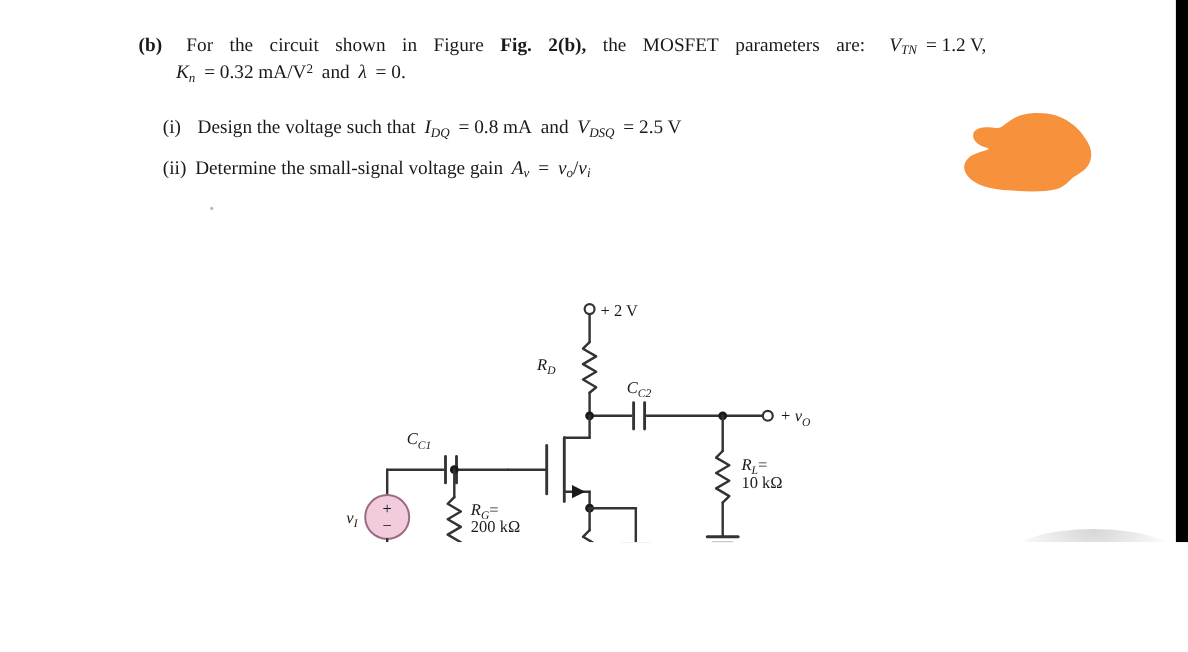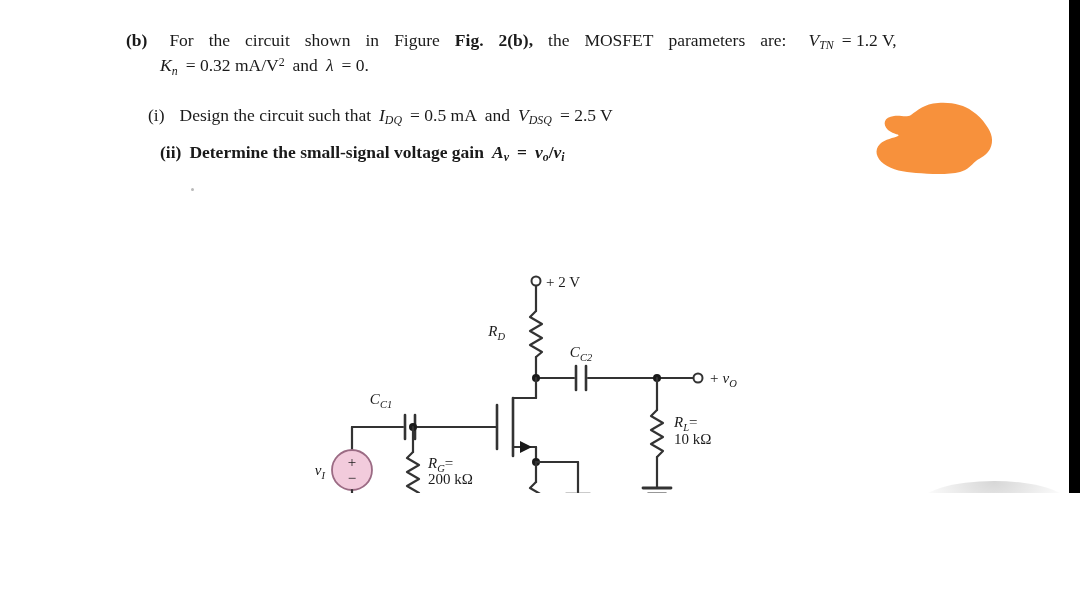--- a/index.html
+++ b/index.html
@@ -61,21 +61,21 @@
     vertical-align: 0.45em;
     font-style: normal;
   }
   .sp { display: inline-block; width: 15px; }
   .sp-sm { display: inline-block; width: 8px; }
   .sp-lg { display: inline-block; width: 22px; }
 
   #line-b     { left: 126px; top: 30px; }
   #line-b2    { left: 160px; top: 55px; }
   #line-i     { left: 148px; top: 105px; }
-  #line-ii    { left: 160px; top: 142px; font-weight: bold; }
+  #line-ii    { left: 148px; top: 142px; }
 
   #stray-dot {
     position: absolute;
     left: 191px;
     top: 188px;
     width: 3px;
     height: 3px;
     background: #b9b9b9;
     border-radius: 50%;
   }
@@ -119,21 +119,21 @@
 
     <div class="q-line" id="line-b">
       <span class="bold">(b)</span><span class="sp-lg"></span><span>For</span><span class="sp"></span><span>the</span><span class="sp"></span><span>circuit</span><span class="sp"></span><span>shown</span><span class="sp"></span><span>in</span><span class="sp"></span><span>Figure</span><span class="sp"></span><span class="bold">Fig.</span><span class="sp"></span><span class="bold">2(b),</span><span class="sp"></span><span>the</span><span class="sp"></span><span>MOSFET</span><span class="sp"></span><span>parameters</span><span class="sp"></span><span>are:</span><span class="sp-lg"></span><i class="var">V</i><sub>TN</sub><span class="sp-sm"></span><span>= 1.2 V,</span>
     </div>
 
     <div class="q-line" id="line-b2">
       <i class="var">K</i><sub>n</sub><span class="sp-sm"></span><span>= 0.32 mA/V</span><sup>2</sup><span class="sp-sm"></span><span>and</span><span class="sp-sm"></span><i class="var">λ</i><span class="sp-sm"></span><span>= 0.</span>
     </div>
 
     <div class="q-line" id="line-i">
-      <span>(i)</span><span class="sp"></span><span>Design the circuit such that</span><span class="sp-sm"></span><i class="var">I</i><sub>DQ</sub><span class="sp-sm"></span><span>= 0.5 mA</span><span class="sp-sm"></span><span>and</span><span class="sp-sm"></span><i class="var">V</i><sub>DSQ</sub><span class="sp-sm"></span><span>= 2.5 V</span>
+      <span>(i)</span><span class="sp"></span><span>Design the voltage such that</span><span class="sp-sm"></span><i class="var">I</i><sub>DQ</sub><span class="sp-sm"></span><span>= 0.8 mA</span><span class="sp-sm"></span><span>and</span><span class="sp-sm"></span><i class="var">V</i><sub>DSQ</sub><span class="sp-sm"></span><span>= 2.5 V</span>
     </div>
 
     <div class="q-line" id="line-ii">
       <span>(ii)</span><span class="sp-sm"></span><span>Determine the small-signal voltage gain</span><span class="sp-sm"></span><i class="var">A</i><sub>v</sub><span class="sp-sm"></span><span>=</span><span class="sp-sm"></span><i class="var">v</i><sub>o</sub><span>/</span><i class="var">v</i><sub>i</sub>
     </div>
 
   </div>
 
   <div id="stray-dot"></div>
 

